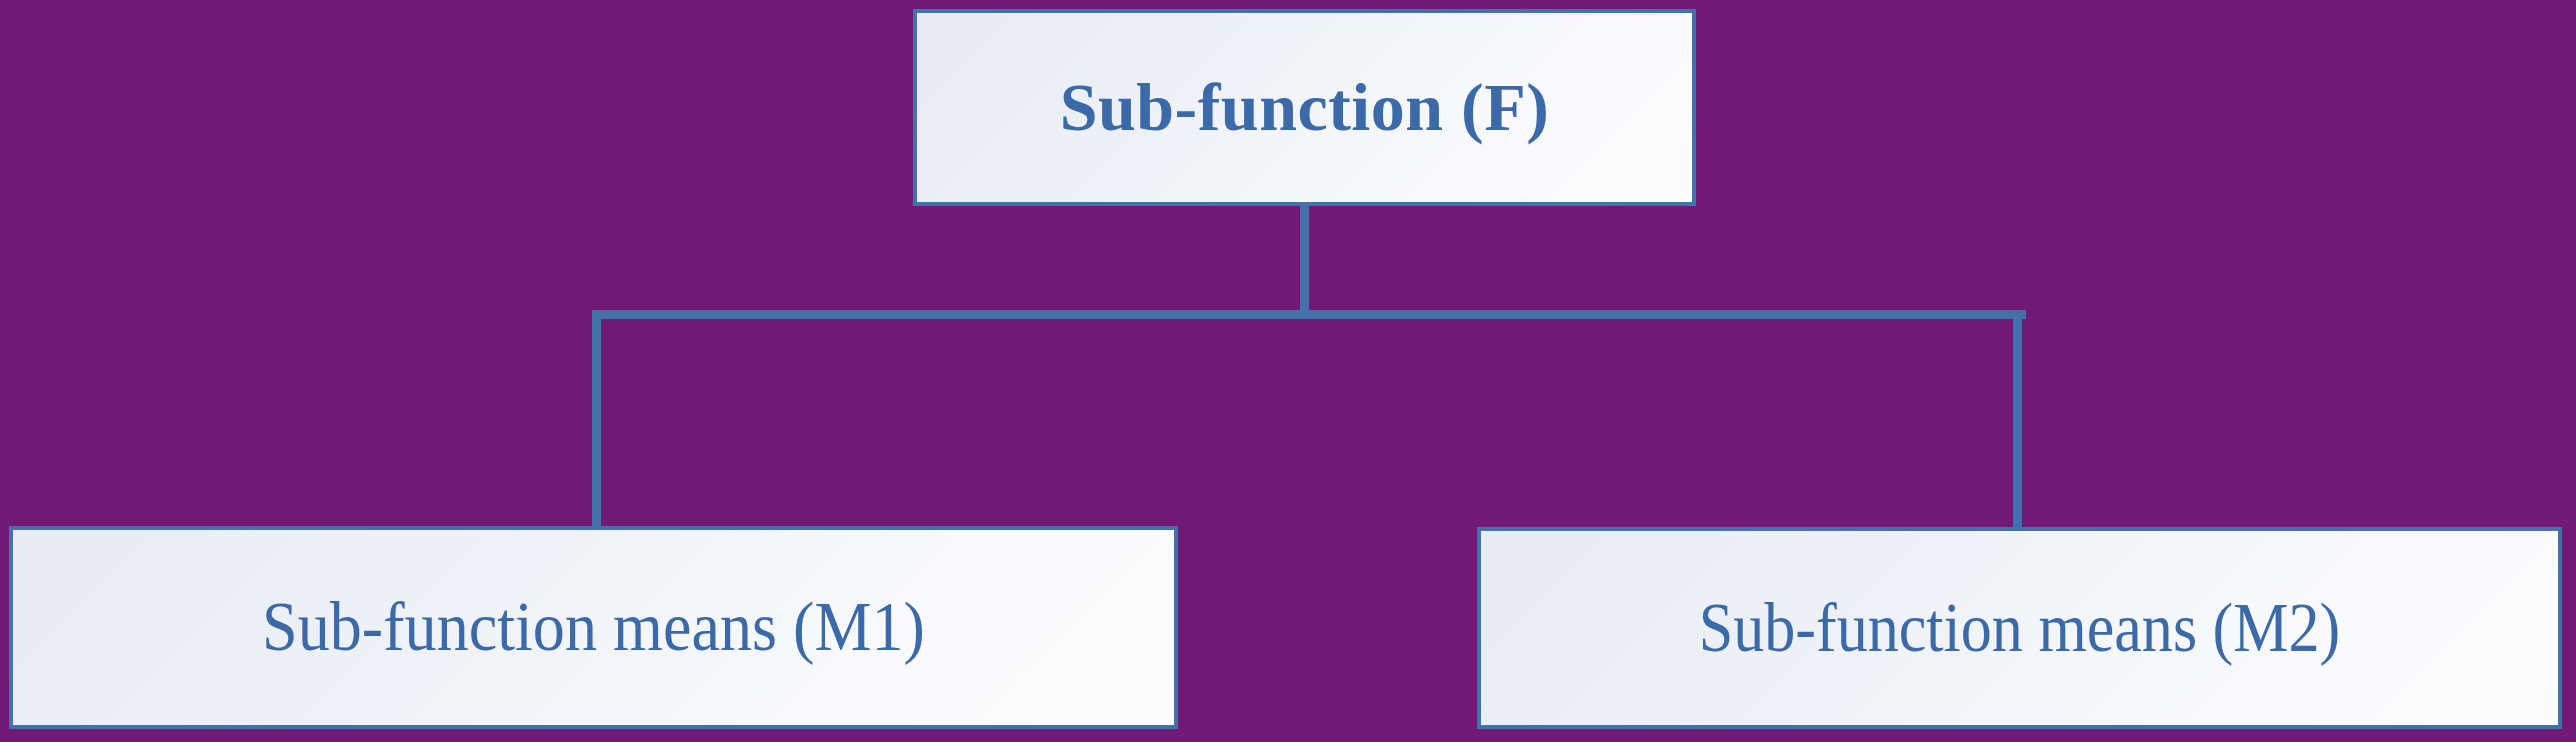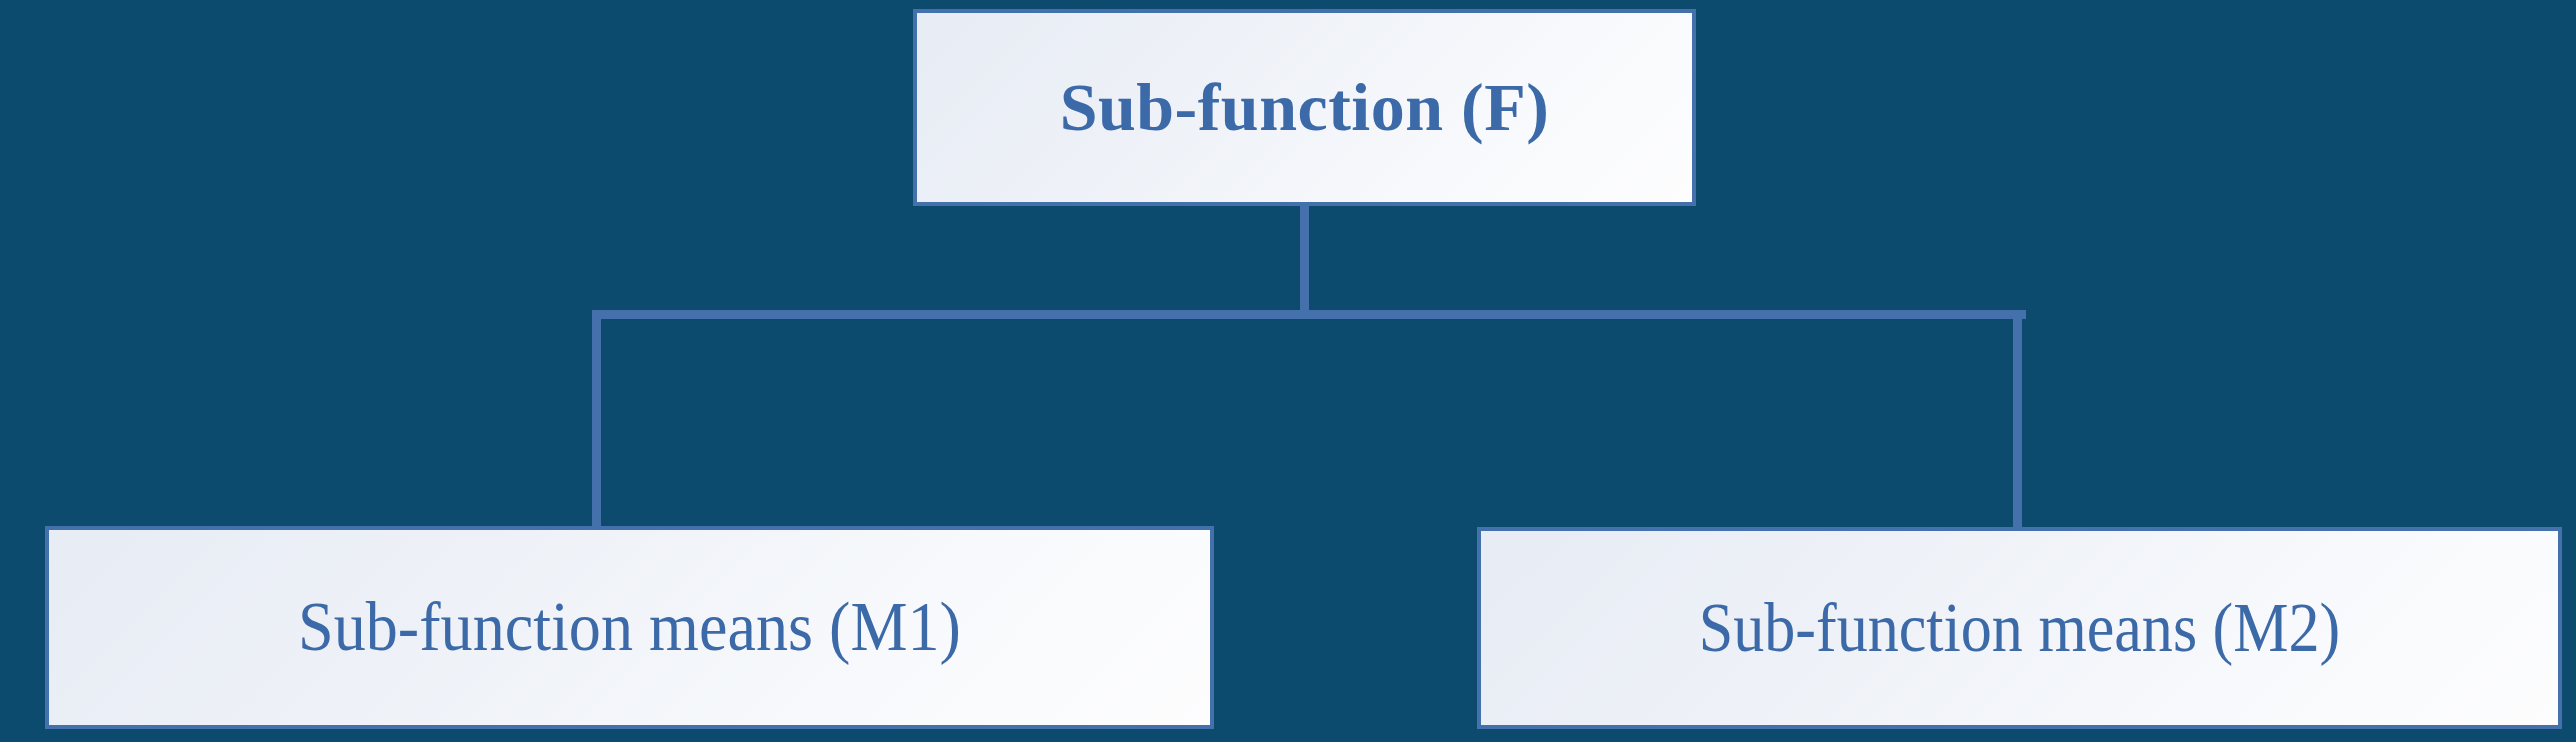--- a/index.html
+++ b/index.html
@@ -9,21 +9,21 @@
     background: #ffffff;
   }
   body {
     font-family: "Liberation Serif", "DejaVu Serif", serif;
   }
 
   #diagram-canvas {
     position: relative;
     width: 2576px;
     height: 742px;
-    background: #0c4a6e;
+    background: #701a75;
     overflow: hidden;
   }
 
   
   .node {
     position: absolute;
     box-sizing: border-box;
     border: 4.6px solid #4471ab;
     background: linear-gradient(135deg, #e7ecf5 0%, #eef1f7 35%, #f7f9fc 70%, #fdfdfe 100%);
     display: flex;
@@ -52,21 +52,20 @@
     font-weight: bold;
     letter-spacing: 0.5px;
   }
 
   
   #node-means-1 {
     left: 9px;
     top: 526px;
     width: 1169px;
     height: 203px;
-    margin-left: 36px;
   }
   #node-means-1 .node-label {
     font-size: 69px;
     font-weight: normal;
     transform: scaleX(0.93);
     transform-origin: center center;
   }
 
   
   #node-means-2 {

